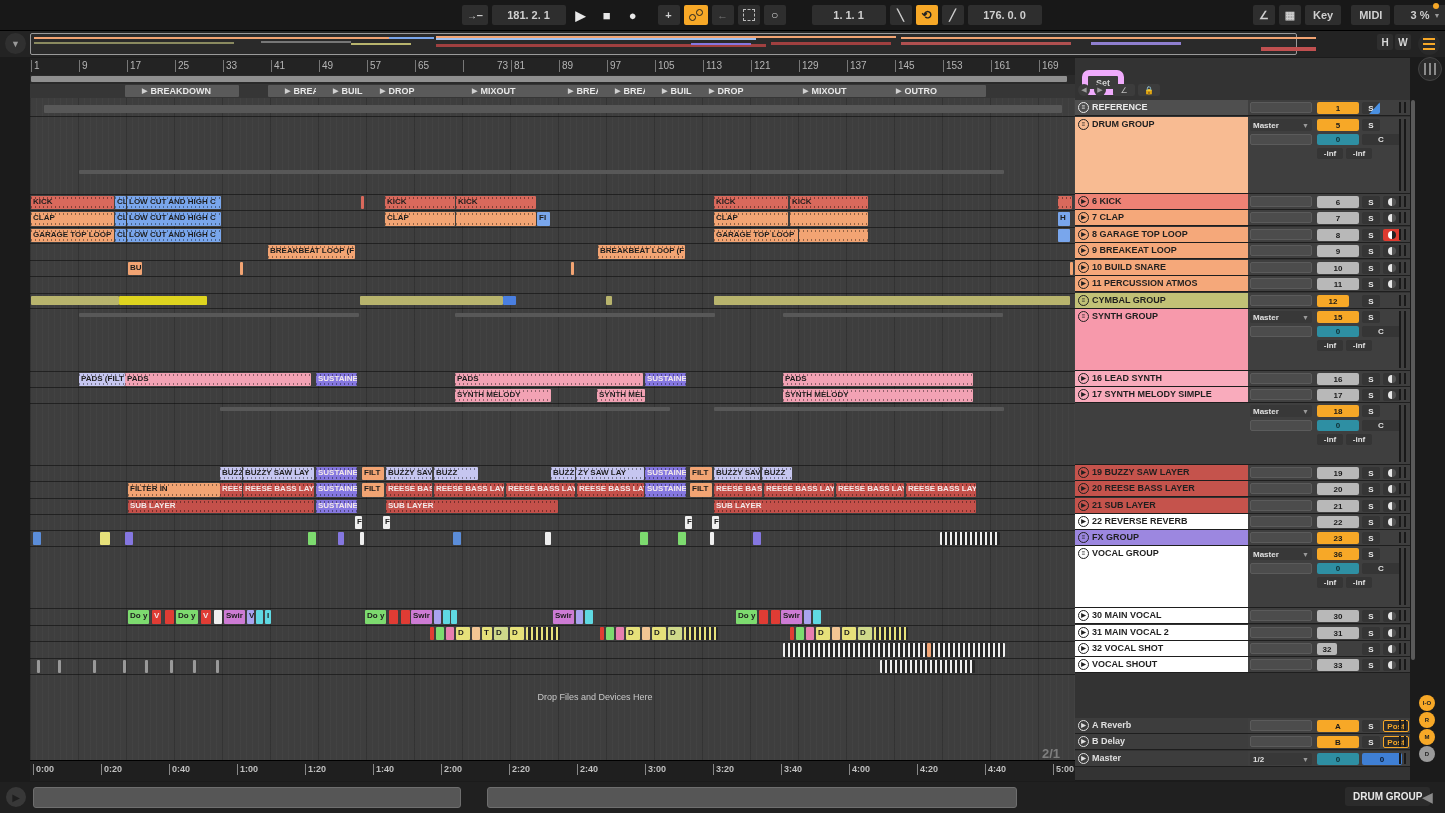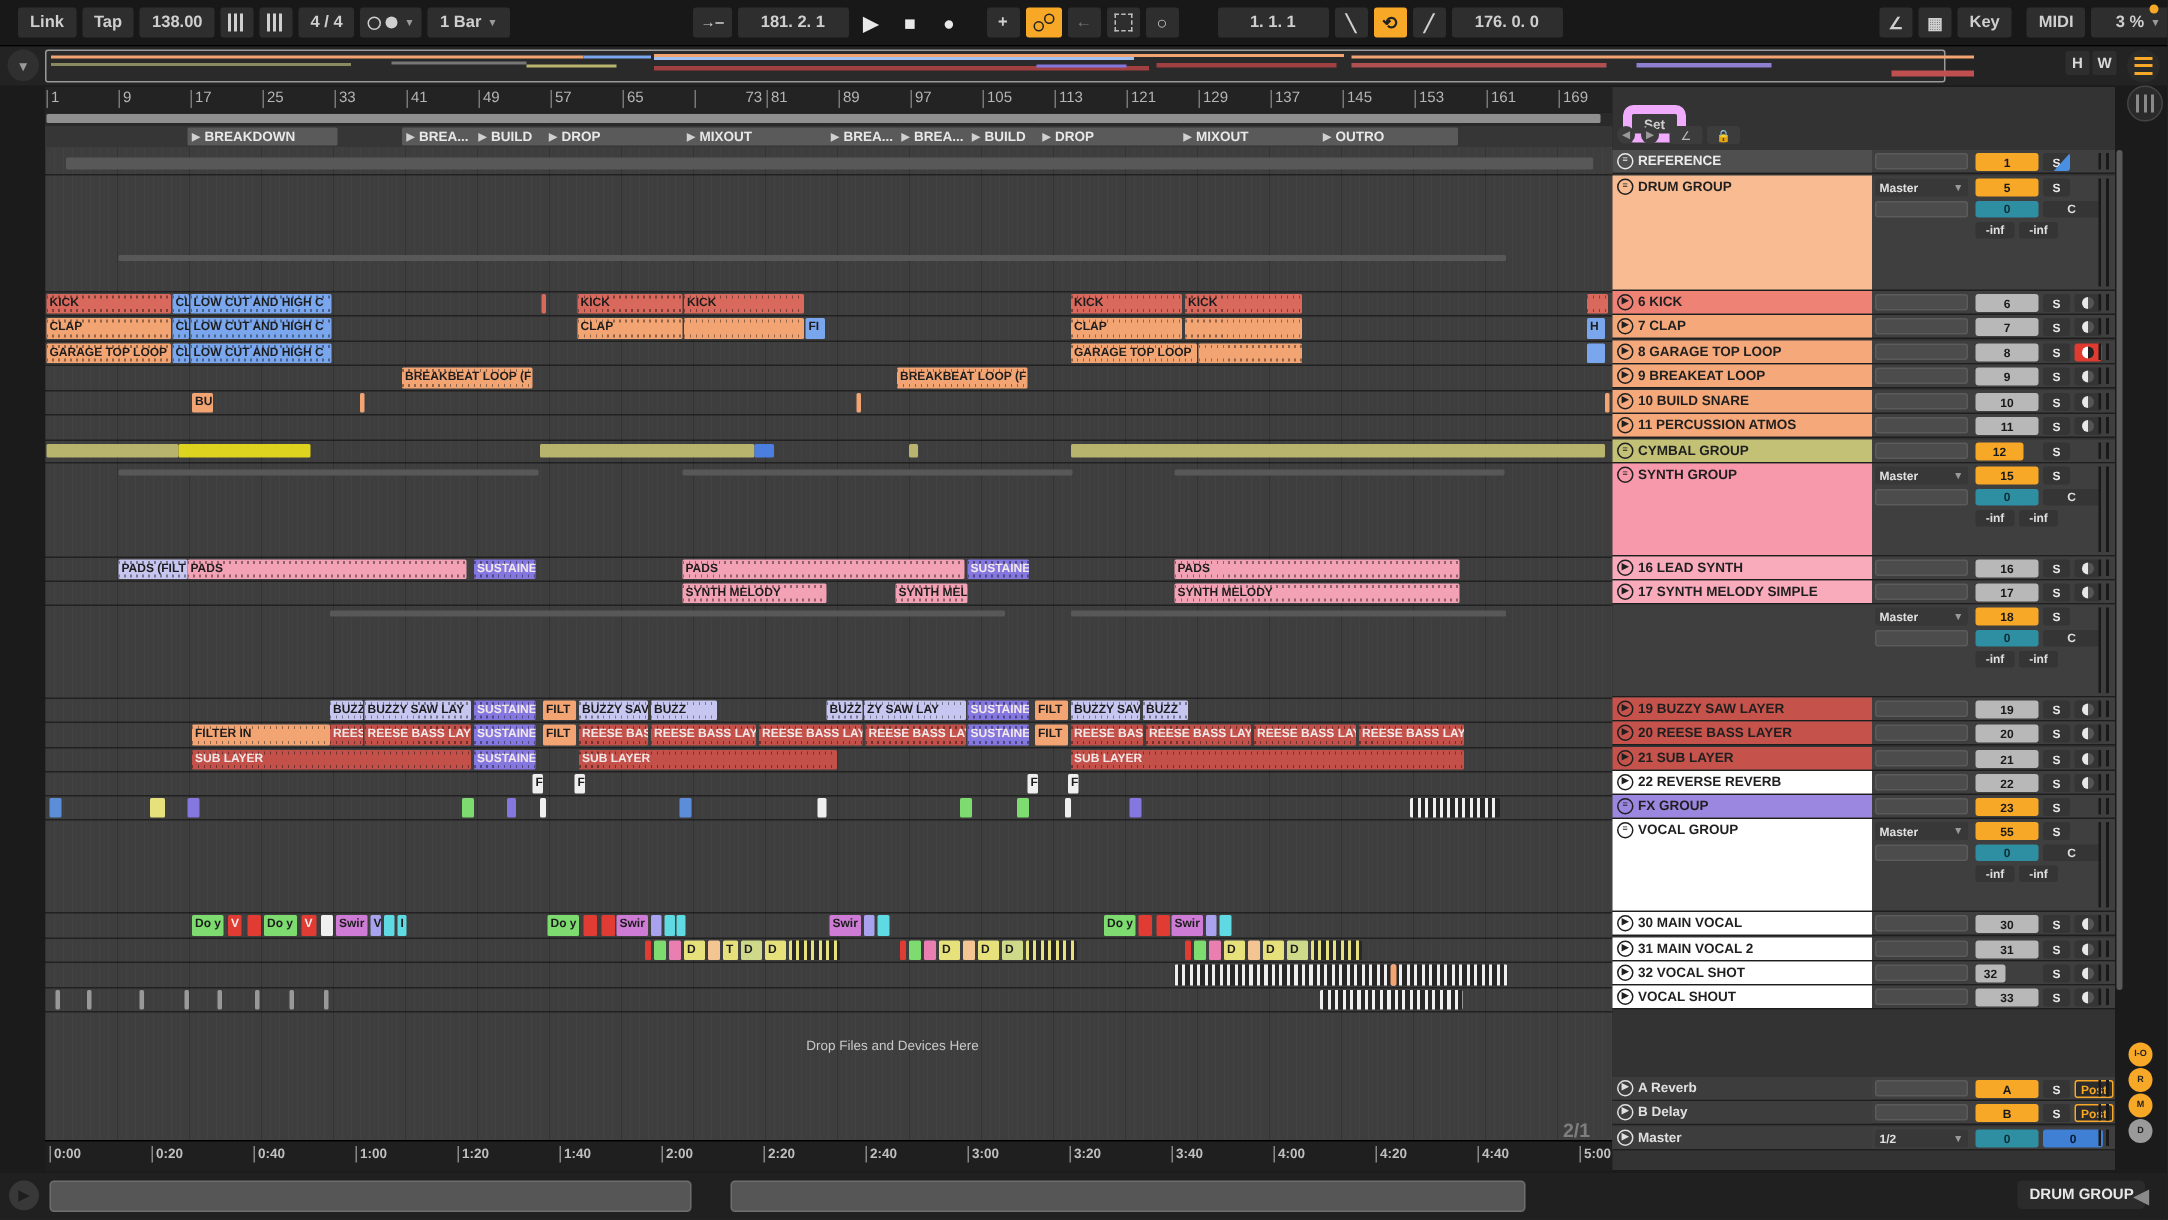--- a/index.html
+++ b/index.html
@@ -33,21 +33,21 @@
          font-size:10px;font-weight:bold;display:flex;align-items:center;justify-content:center;}
   .viewcirc{position:absolute;width:22px;height:22px;border-radius:50%;background:#2a2a2a;}
   
   #arr{position:absolute;left:30px;top:58px;width:1045px;height:722px;background:#2a2a2a;}
   #barruler{position:absolute;left:0;top:0;width:1045px;height:17px;background:#232323;border-bottom:1px solid #111;}
   .barnum{position:absolute;top:2px;font-size:10px;color:#b5b5b5;border-left:1px solid #777;padding-left:2px;line-height:12px;}
   #scrub{position:absolute;left:0;top:17px;width:1045px;height:8px;background:#2a2a2a;}
   #scrubbar{position:absolute;left:1px;top:1px;width:1036px;height:6px;background:#8f8f8f;border-radius:1px;}
   #locators{position:absolute;left:0;top:26px;width:1045px;height:14px;background:#363636;border-bottom:1px solid #1a1a1a;}
   .locator{position:absolute;top:1px;height:12px;background:#5a5a5a;border-radius:1px;color:#e8e8e8;
-           font-size:9px;font-weight:bold;display:flex;align-items:center;padding-left:3px;overflow:hidden;white-space:nowrap;}
+           font-size:9px;font-weight:bold;display:flex;align-items:center;padding-left:17px;overflow:hidden;white-space:nowrap;}
   .locator .tri{font-size:7px;margin-right:3px;color:#d0d0d0;}
   #lanes{position:absolute;left:0;top:40px;width:1045px;height:662px;background-color:#3e3e3e;
     background-image:repeating-linear-gradient(90deg,rgba(255,255,255,.025) 0 1px,transparent 1px 6px),
                      repeating-linear-gradient(90deg,rgba(0,0,0,.25) 0 1px,transparent 1px 48px);}
   .lane{position:absolute;left:0;width:1045px;border-bottom:1px solid rgba(10,10,10,.55);}
   .clip{position:absolute;top:0;border-radius:1px;overflow:hidden;font-size:8px;font-weight:bold;
         line-height:11px;padding-left:2px;white-space:nowrap;box-sizing:border-box;}
   .clip.d::before{content:"";position:absolute;left:0;right:0;top:1px;height:2px;
         background:repeating-linear-gradient(90deg,rgba(0,0,0,.4) 0 1px,transparent 1px 4px);}
   .clip.d::after{content:"";position:absolute;left:0;right:0;bottom:1px;height:2px;
@@ -96,41 +96,20 @@
   #statustrack{position:absolute;top:5px;height:19px;background:#2b2b2b;border-radius:3px;color:#e8e8e8;
                font-size:10px;font-weight:bold;display:flex;align-items:center;justify-content:center;padding:0 8px;}
   #playcirc{position:absolute;left:6px;top:5px;width:20px;height:20px;border-radius:50%;background:#383838;
             color:#1e1e1e;font-size:10px;display:flex;align-items:center;justify-content:center;}
   #speaker{position:absolute;left:1422px;top:7px;color:#8a8a8a;font-size:14px;}
 </style>
 </head>
 <body>
 
 <div id="toolbar">
-  <div class="tgroup" style="left:12px">
-    <div class="tbox">Link</div>
-    <div class="tbox">Tap</div>
-    <div class="tbox">138.00</div>
-    <div class="tbox icon">
-        <span class="stripebox"></span>
-      </div>
-    <div class="tbox icon">
-        <span class="stripebox"></span>
-      </div>
-    <div class="tbox">4 / 4</div>
-    <div class="tbox icon">
-      <span class="dot-open"></span>
-        <span class="dot-fill"></span>
-        <span class="caret">▼</span>
-    </div>
-    <div class="tbox">
-        <span>1 Bar</span>
-        <span class="caret">▼</span>
-      </div>
-  </div>
   <div class="tgroup" style="left:462px">
     <div class="tbox icon">
         <span style="font-size:10px">→‒</span>
       </div>
     <div class="tbox" style="width:58px">181. 2. 1</div>
     <div class="tbox icon" style="background:none">
         <span class="play-glyph">▶</span>
       </div>
     <div class="tbox icon" style="background:none">
         <span class="play-glyph">■</span>
@@ -757,21 +736,21 @@
     <div class="trow" style="top: 488px; height: 61px;">
       <div class="tname" style="background: rgb(255, 255, 255); color: rgb(31, 31, 31);">
         <span class="cicon">≡</span>
         <span>VOCAL GROUP</span>
       </div>
       <div class="pbox routebox" style="left: 175px; top: 2px; width: 62px; height: 12px;">
         <span>Master</span>
         <span class="caret">▼</span>
       </div>
       <div class="pbox inputbox" style="left: 175px; top: 17px; width: 62px; height: 11px;"></div>
-      <div class="pbox numb o" style="left: 242px; top: 2px; width: 42px; height: 12px;">55</div>
+      <div class="pbox numb o" style="left: 242px; top: 2px; width: 42px; height: 12px;">36</div>
       <div class="pbox sbtn" style="left: 287px; top: 2px; width: 18px; height: 12px;">S</div>
       <div class="pbox teal" style="left: 242px; top: 17px; width: 42px; height: 11px;">0</div>
       <div class="pbox darkbox" style="left: 287px; top: 17px; width: 38px; height: 11px;">C</div>
       <div class="pbox darkbox" style="left: 242px; top: 31px; width: 26px; height: 11px;">-inf</div>
       <div class="pbox darkbox" style="left: 271px; top: 31px; width: 26px; height: 11px;">-inf</div>
       <div class="meter" style="top: 2px; height: 57px;"></div>
     </div>
     <div class="trow" style="top: 550px; height: 15px;">
       <div class="tname" style="background: rgb(255, 255, 255); color: rgb(31, 31, 31);">
         <span class="cicon">▶</span>

